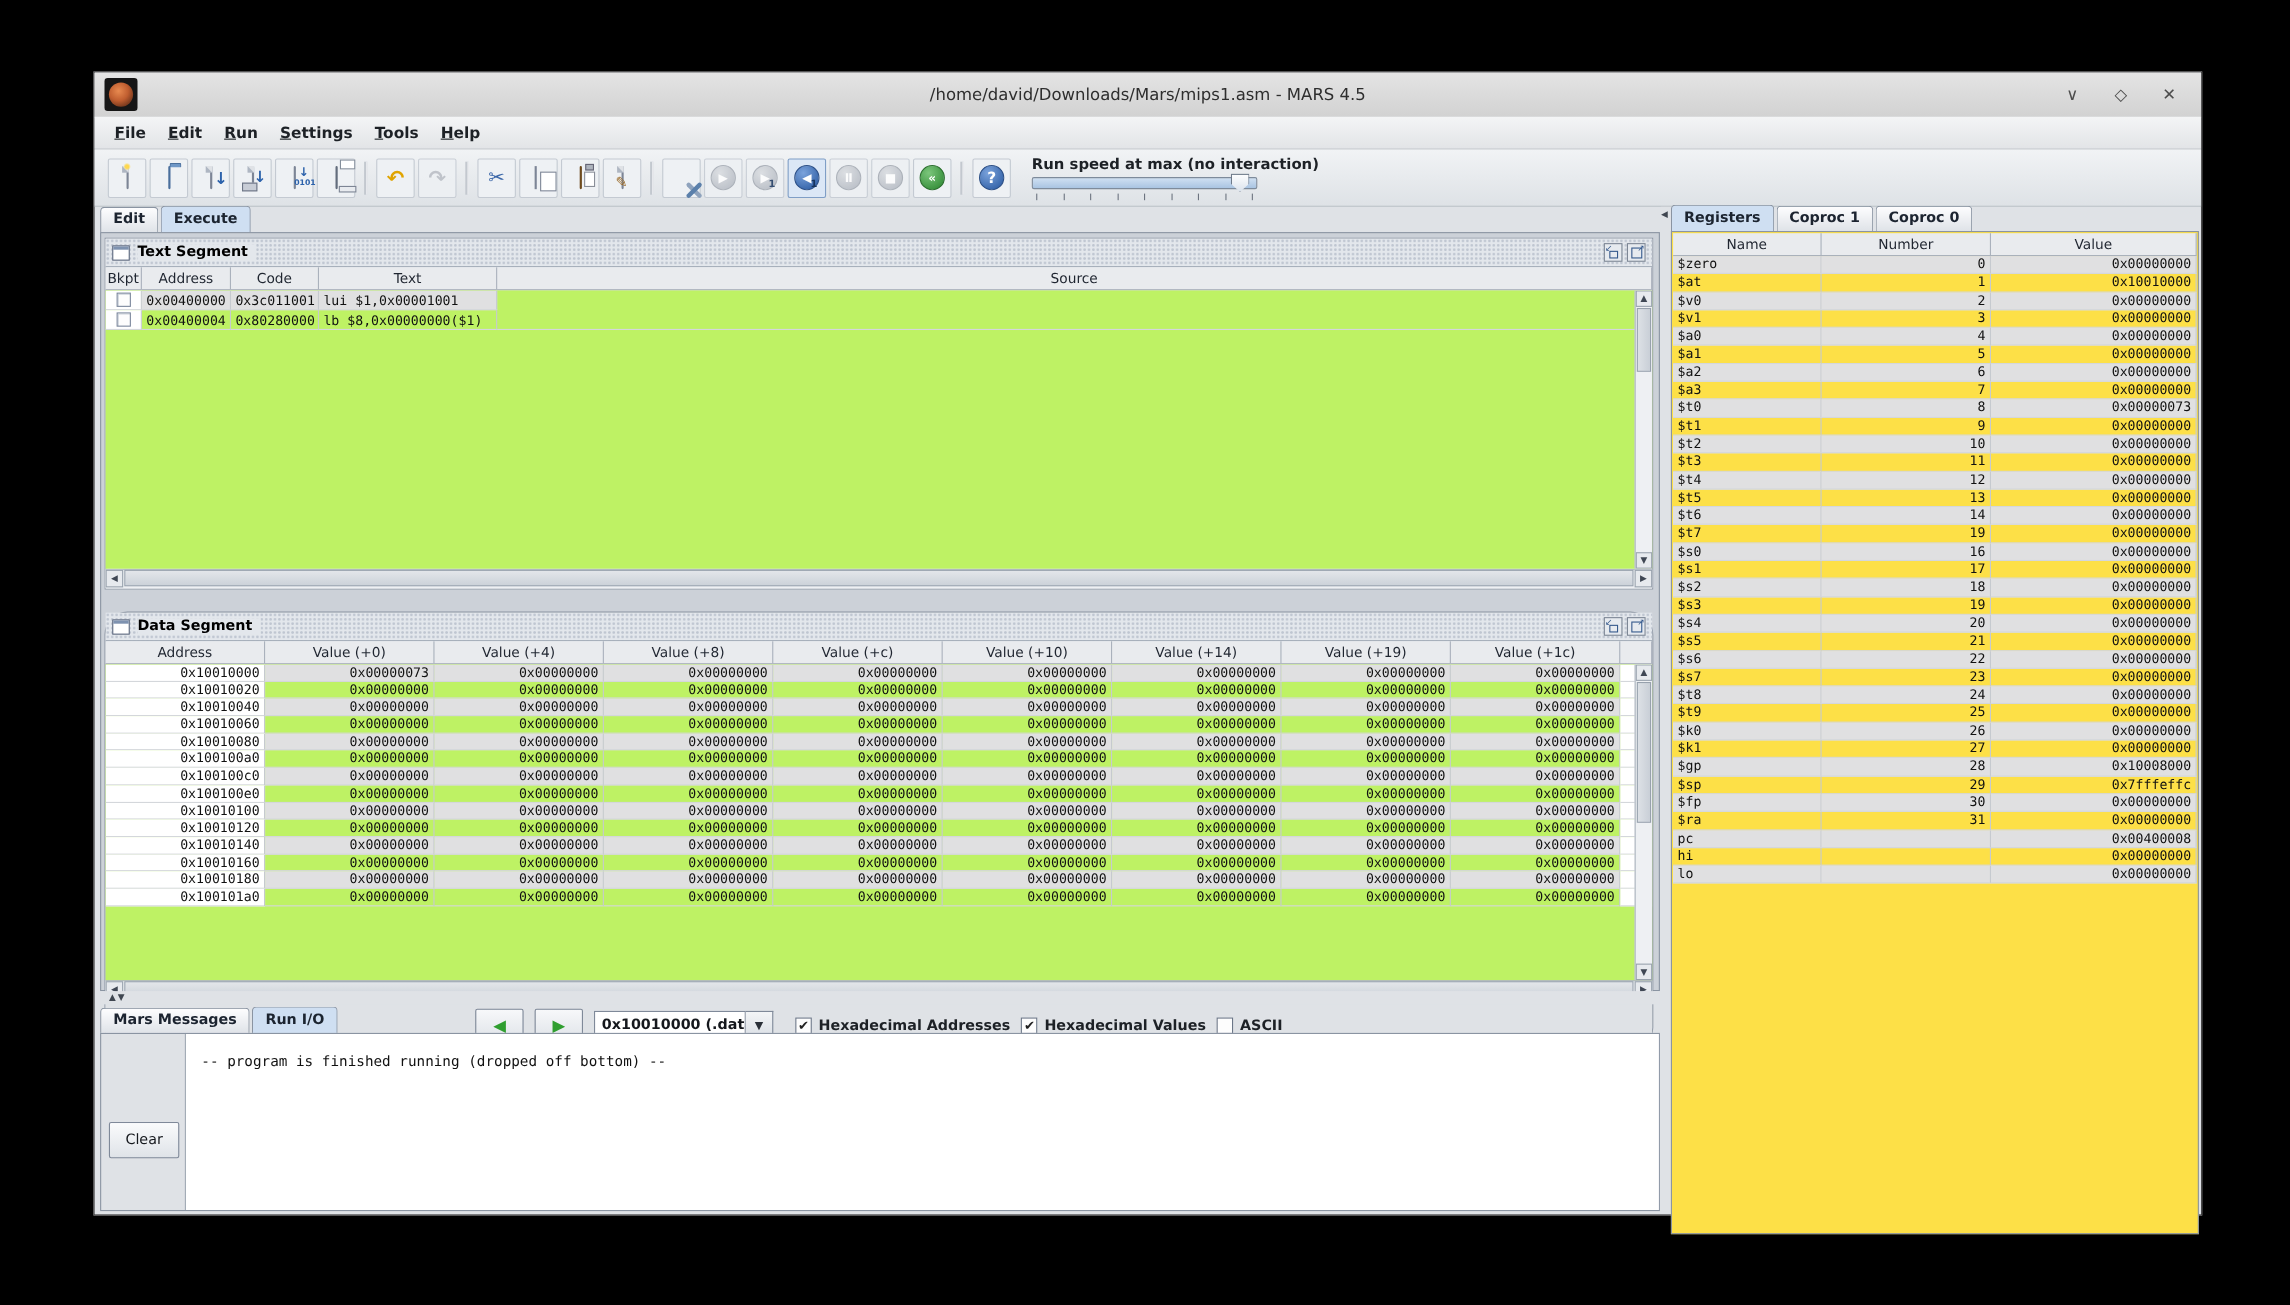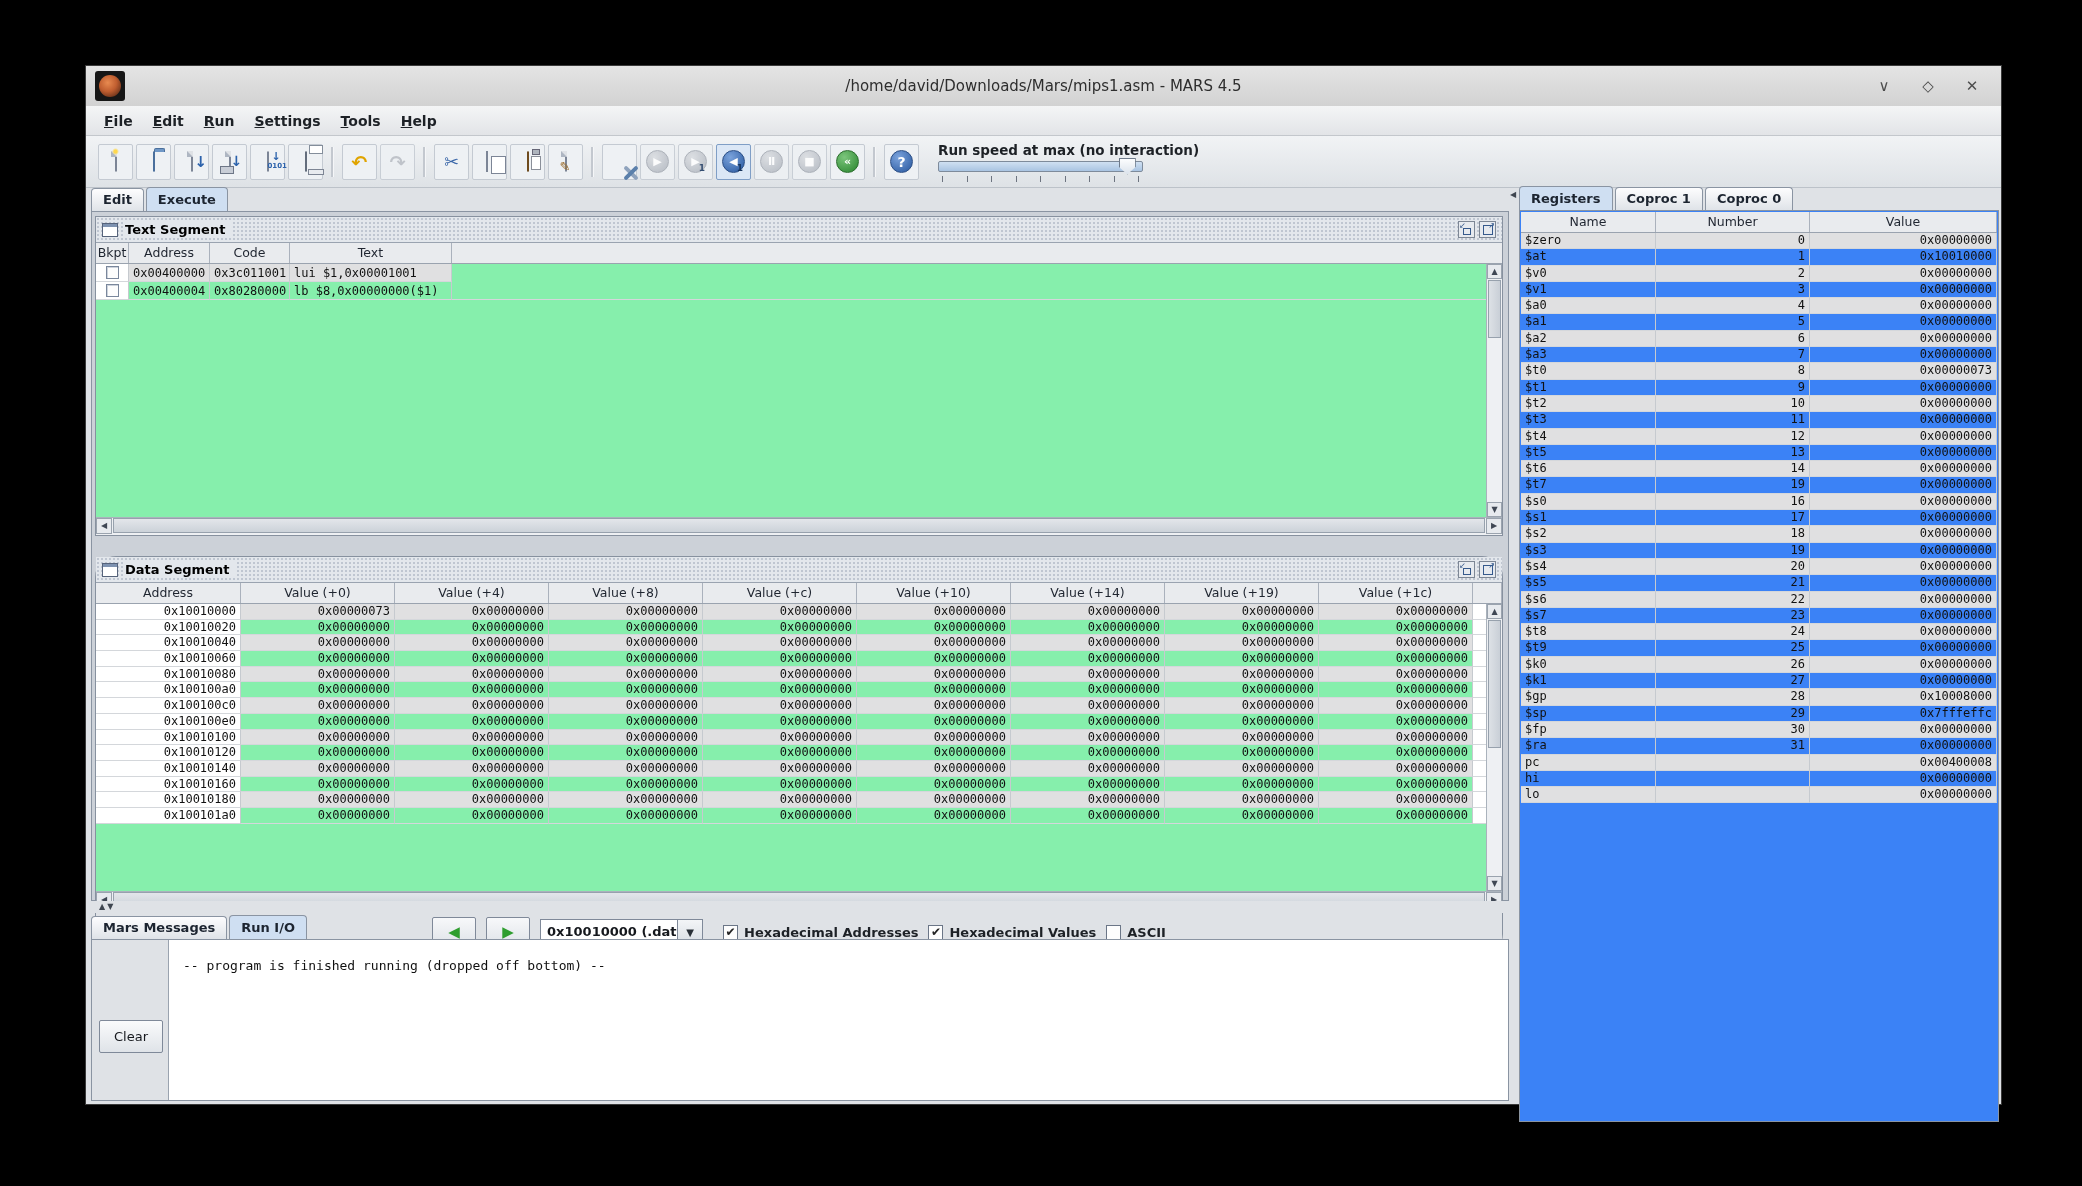--- a/index.html
+++ b/index.html
@@ -121,21 +121,21 @@
   .ifr-btn{width:17px;height:17px;background:#e6eaef;border:1px solid #7d8795;position:relative;box-sizing:border-box;}
   .ifr-btn::after{content:"";position:absolute;left:4px;top:6px;width:6px;height:5px;border:1px solid #35598c;}
   .ifr-btn.max::after{left:3px;top:3px;width:8px;height:8px;transform:rotate(0);}
   .ifr-btn .arr{position:absolute;font-size:8px;color:#35598c;line-height:8px;top:0;left:0;}
   .ifr-btn.max .arr{left:auto;right:0;}
 
   
   .tbl-head{flex:0 0 20px;display:grid;background:#e9ebee;border-bottom:1px solid #9aa3af;
     font-size:12.5px;color:#1f2530;}
   .tbl-head .hc{text-align:center;line-height:20px;border-right:1px solid #aab1bc;overflow:hidden;white-space:nowrap;}
-  .tbl-body{flex:1 1 auto;background:#86efac;position:relative;overflow:hidden;}
+  .tbl-body{flex:1 1 auto;background:#bef264;position:relative;overflow:hidden;}
   .trow{display:grid;font-family:"DejaVu Sans Mono","Liberation Mono",monospace;font-size:12px;color:#111;}
   .trow .c{border-right:1px solid #c6cacf;border-bottom:1px solid #d4d7db;line-height:17px;
     padding:0 4px;white-space:pre;overflow:hidden;box-sizing:border-box;}
   .stripe{background:#e0e0e1;}
 
   .text-cols{grid-template-columns:33px 81px 80px 162px 1fr;}
   .text-seg .trow{height:18px;}
   .text-seg .trow .c{line-height:18px;}
   .cb-cell{display:flex;align-items:center;justify-content:center;background:#fff;}
   .small-cb{width:11px;height:11px;background:#fdfdfd;border:1px solid #7a879c;box-shadow:1px 1px 0 #cdd3dc inset;}
@@ -187,21 +187,21 @@
   .msg-gutter{position:absolute;left:0;top:0;bottom:0;width:76px;}
   .clear-btn{position:absolute;left:7px;top:80px;width:62px;height:31px;background:linear-gradient(#fafbfc,#dfe3e8);
     border:1px solid #7f8999;border-radius:2px;font-size:13px;font-weight:normal;color:#15181d;
     display:flex;align-items:center;justify-content:center;}
   .msg-out{position:absolute;left:76px;top:0;right:0;bottom:0;background:#fff;border-left:1px solid #9aa3af;
     font-family:"DejaVu Sans Mono","Liberation Mono",monospace;font-size:13px;color:#111;
     padding:18px 0 0 14px;box-sizing:border-box;white-space:pre;}
 
   
   .reg-tabs{left:1433px;top:0;height:22px;}
-  .reg-box{position:absolute;left:1433px;top:22px;width:480px;height:912px;background:#3b82f6;
+  .reg-box{position:absolute;left:1433px;top:22px;width:480px;height:912px;background:#fde047;
     border:1px solid #8a94a2;box-sizing:border-box;}
   .reg-table{position:absolute;left:1px;top:1px;width:476px;}
   .reg-head{display:grid;grid-template-columns:135px 154px 1fr;height:20px;background:#e9ebee;
     border-bottom:1px solid #9aa3af;font-size:12.5px;color:#1f2530;}
   .reg-head .hc{text-align:center;line-height:20px;border-right:1px solid #aab1bc;}
   .reg-row{display:grid;grid-template-columns:135px 154px 1fr;height:16.3px;
     font-family:"DejaVu Sans Mono","Liberation Mono",monospace;font-size:12px;color:#111;}
   .reg-row .c{border-right:1px solid #c6cacf;border-bottom:1px solid #d4d7db;line-height:15.5px;
     padding:0 4px;box-sizing:border-box;overflow:hidden;}
   .reg-row .num,.reg-row .val{text-align:right;}
@@ -349,20 +349,21 @@
               <span class="ifr-btn max">
                   <span class="arr">↗</span>
                 </span>
             </span>
           </div>
           <div class="tbl-head text-cols" id="ts-head">
               <div class="hc">Bkpt</div>
               <div class="hc">Address</div>
               <div class="hc">Code</div>
               <div class="hc">Text</div>
+              <div class="hc">Source</div>
             </div>
           <div class="tbl-body" id="ts-body">
             <div class="trow text-cols">
                 <div class="c cb-cell"><span class="small-cb"></span></div>
                 <div class="c stripe" style="text-align: right;">0x00400000</div>
                 <div class="c stripe">0x3c011001</div>
                 <div class="c stripe">lui $1,0x00001001</div>
               </div>
               <div class="trow text-cols">
                 <div class="c cb-cell"><span class="small-cb"></span></div>

